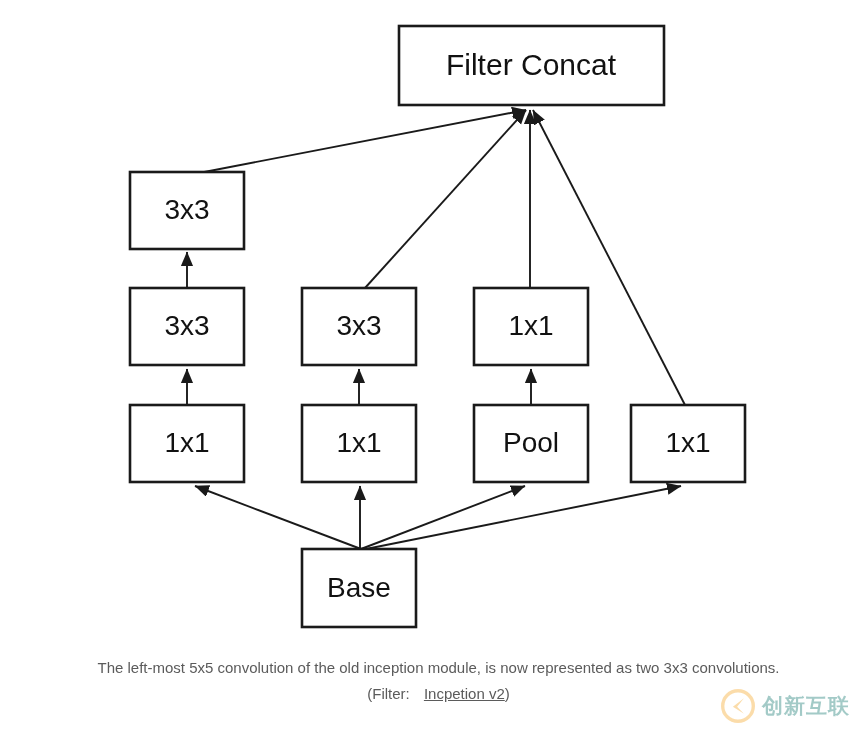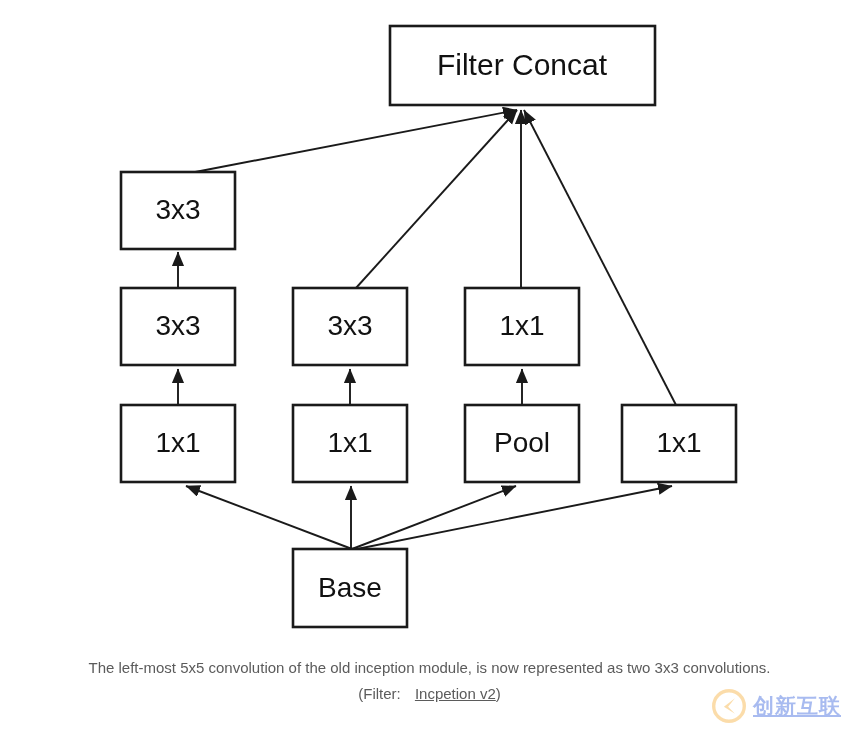--- a/index.html
+++ b/index.html
@@ -10,21 +10,21 @@
   }
   body {
     font-family: "Liberation Sans", sans-serif;
     width: 859px;
     height: 733px;
     position: relative;
     overflow: hidden;
   }
   #canvas {
     position: absolute;
-    left: 0;
+    left: 9px;
     top: 0;
     width: 782px;
     height: 733px;
     background: #ffffff;
     border-radius: 24px;
   }
   .diagram-svg {
     position: absolute;
     left: 0;
     top: 0;
@@ -82,24 +82,23 @@
   }
   .wm-logo {
     width: 34px;
     height: 34px;
     flex: 0 0 34px;
   }
   .wm-text {
     font-family: "DejaVu Sans", sans-serif;
     font-size: 21px;
     font-weight: bold;
-    color: #1d4ed8;
+    color: #0f766e;
     letter-spacing: 1px;
     white-space: nowrap;
-    text-decoration: underline;
   }
 </style>
 </head>
 <body>
 
 <div id="canvas">
 
   <svg class="diagram-svg" viewBox="0 0 859 733">
     <defs>
       <marker id="arrowFilled" markerWidth="9" markerHeight="9" refX="7.4" refY="3.2" orient="auto" markerUnits="strokeWidth">

